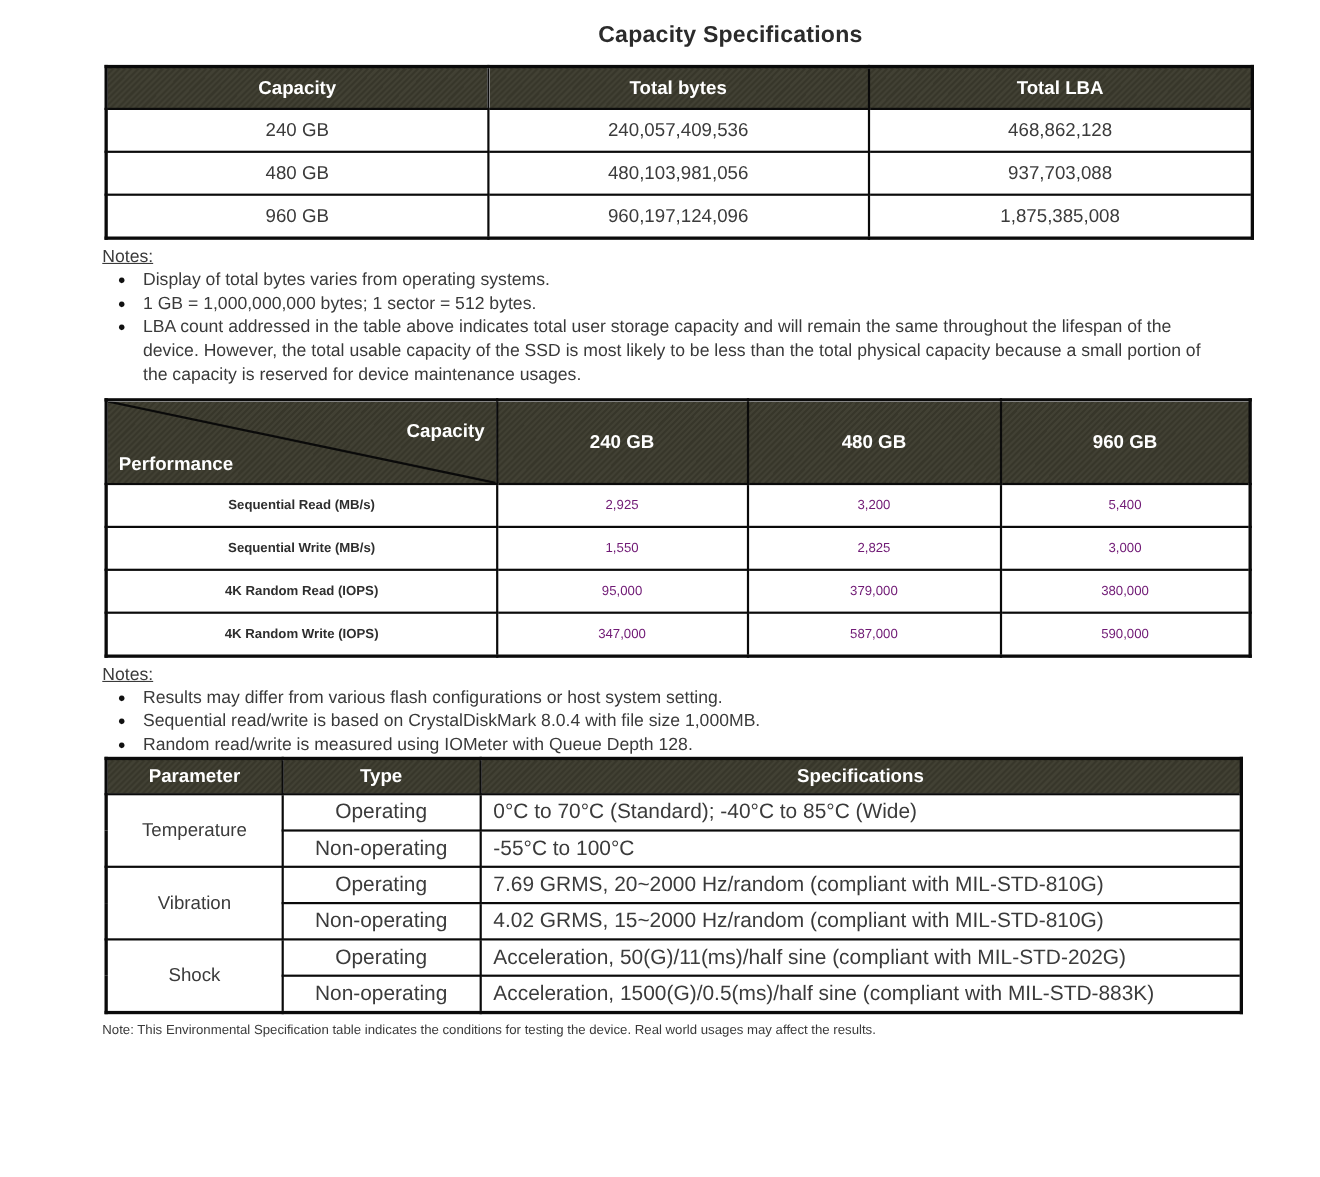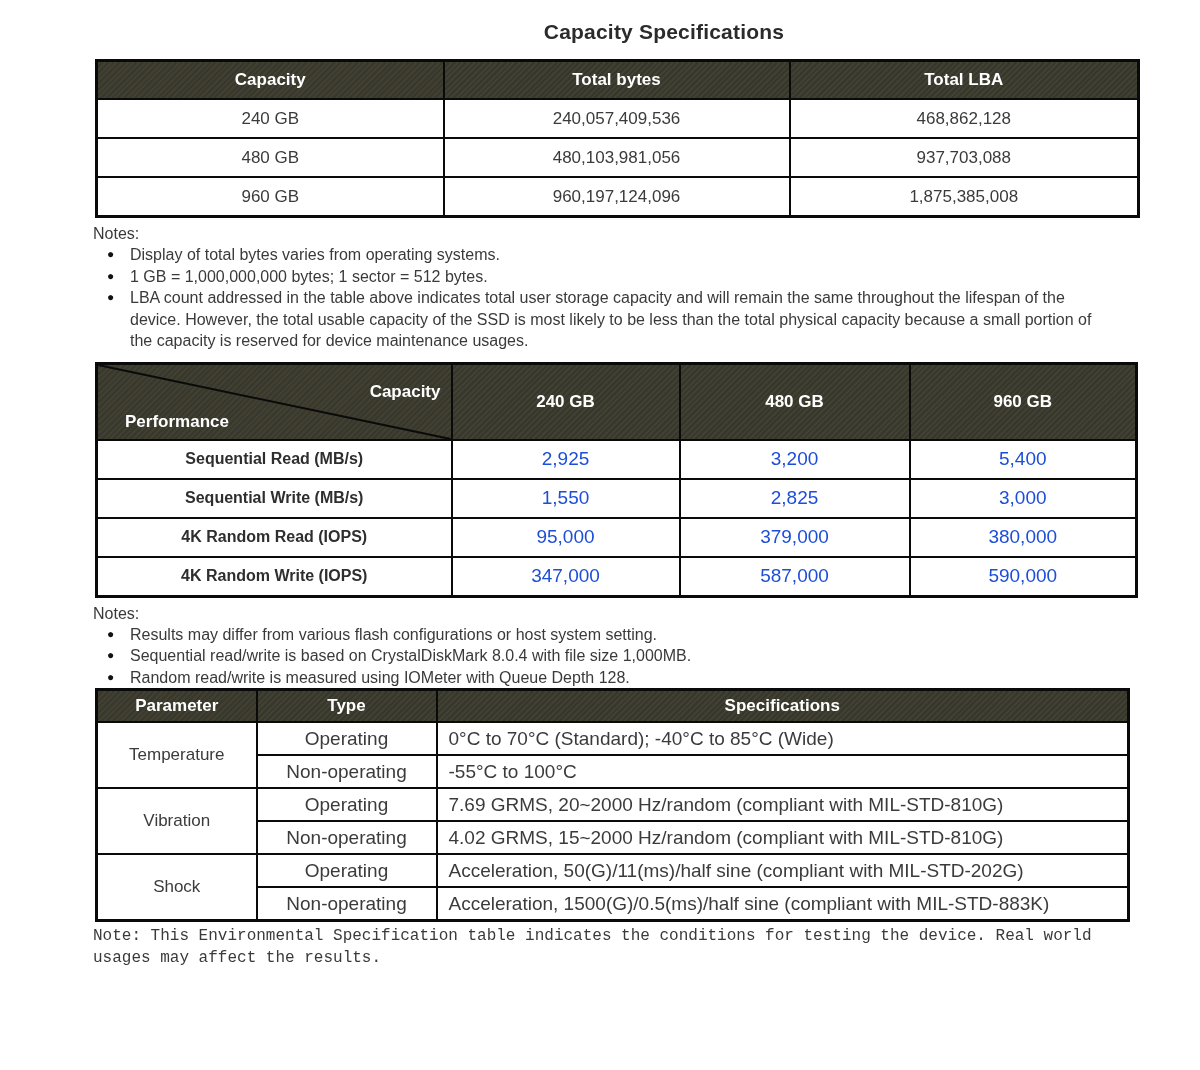--- a/index.html
+++ b/index.html
@@ -45,47 +45,47 @@
   }
 
   
   .cap-table{width:1042px;margin-top:15px;}
   .cap-table th{height:36px;}
   .cap-table td{height:37px;text-align:center;font-size:17px;color:#3b3b3b;}
 
   
   .perf-table{width:1040px;margin-top:10px;}
   .perf-table th.hdr{height:74px;}
-  .perf-table td{height:37px;text-align:center;font-size:19px;color:#1d4ed8;}
-  .perf-table td.row-label{font-weight:bold;color:#2e2e2e;font-size:16px;}
+  .perf-table td{height:37px;text-align:center;font-size:12px;color:#701a75;}
+  .perf-table td.row-label{font-weight:bold;color:#2e2e2e;font-size:12px;}
   .corner-cell{position:relative;}
   .corner-cell svg{position:absolute;left:0;top:0;width:100%;height:100%;display:block;}
   .corner-top{position:absolute;top:17px;right:10px;font-weight:bold;font-size:17px;color:#fff;}
-  .corner-bottom{position:absolute;bottom:7px;left:27px;font-weight:bold;font-size:17px;color:#fff;}
+  .corner-bottom{position:absolute;bottom:7px;left:10px;font-weight:bold;font-size:17px;color:#fff;}
 
   
   .env-table{width:1032px;margin-top:0;}
   .env-table th.hdr{height:30px;}
   .env-table td{height:31px;font-size:19px;color:#3b3b3b;}
   .env-table td.param{text-align:center;font-size:17px;}
   .env-table td.type{text-align:center;}
   .env-table td.spec{text-align:left;padding-left:11px;}
 
   
   .notes{margin-left:93px;width:1002px;margin-top:5px;}
-  .notes-label{font-size:16px;line-height:21px;color:#3a3a3a;}
+  .notes-label{font-size:16px;line-height:21px;color:#3a3a3a;text-decoration:underline;}
   .note-item{display:flex;align-items:flex-start;}
   .bullet{
     flex:0 0 37px;box-sizing:border-box;padding-left:14px;
     font-size:12px;line-height:21.5px;color:#111;
   }
   .note-text{flex:1;font-size:16px;line-height:21.5px;color:#3a3a3a;}
   .env-note{
     margin-left:93px;width:1035px;margin-top:4px;
-    font-size:16px;line-height:21.5px;color:#3a3a3a;font-family:Liberation Mono, monospace;
+    font-size:12px;line-height:21.5px;color:#3a3a3a;
   }
 </style>
 </head>
 <body>
 
 <div class="page">
 
   <div class="section-title title-1">Capacity Specifications</div>
 
   <table class="spec-table cap-table">

